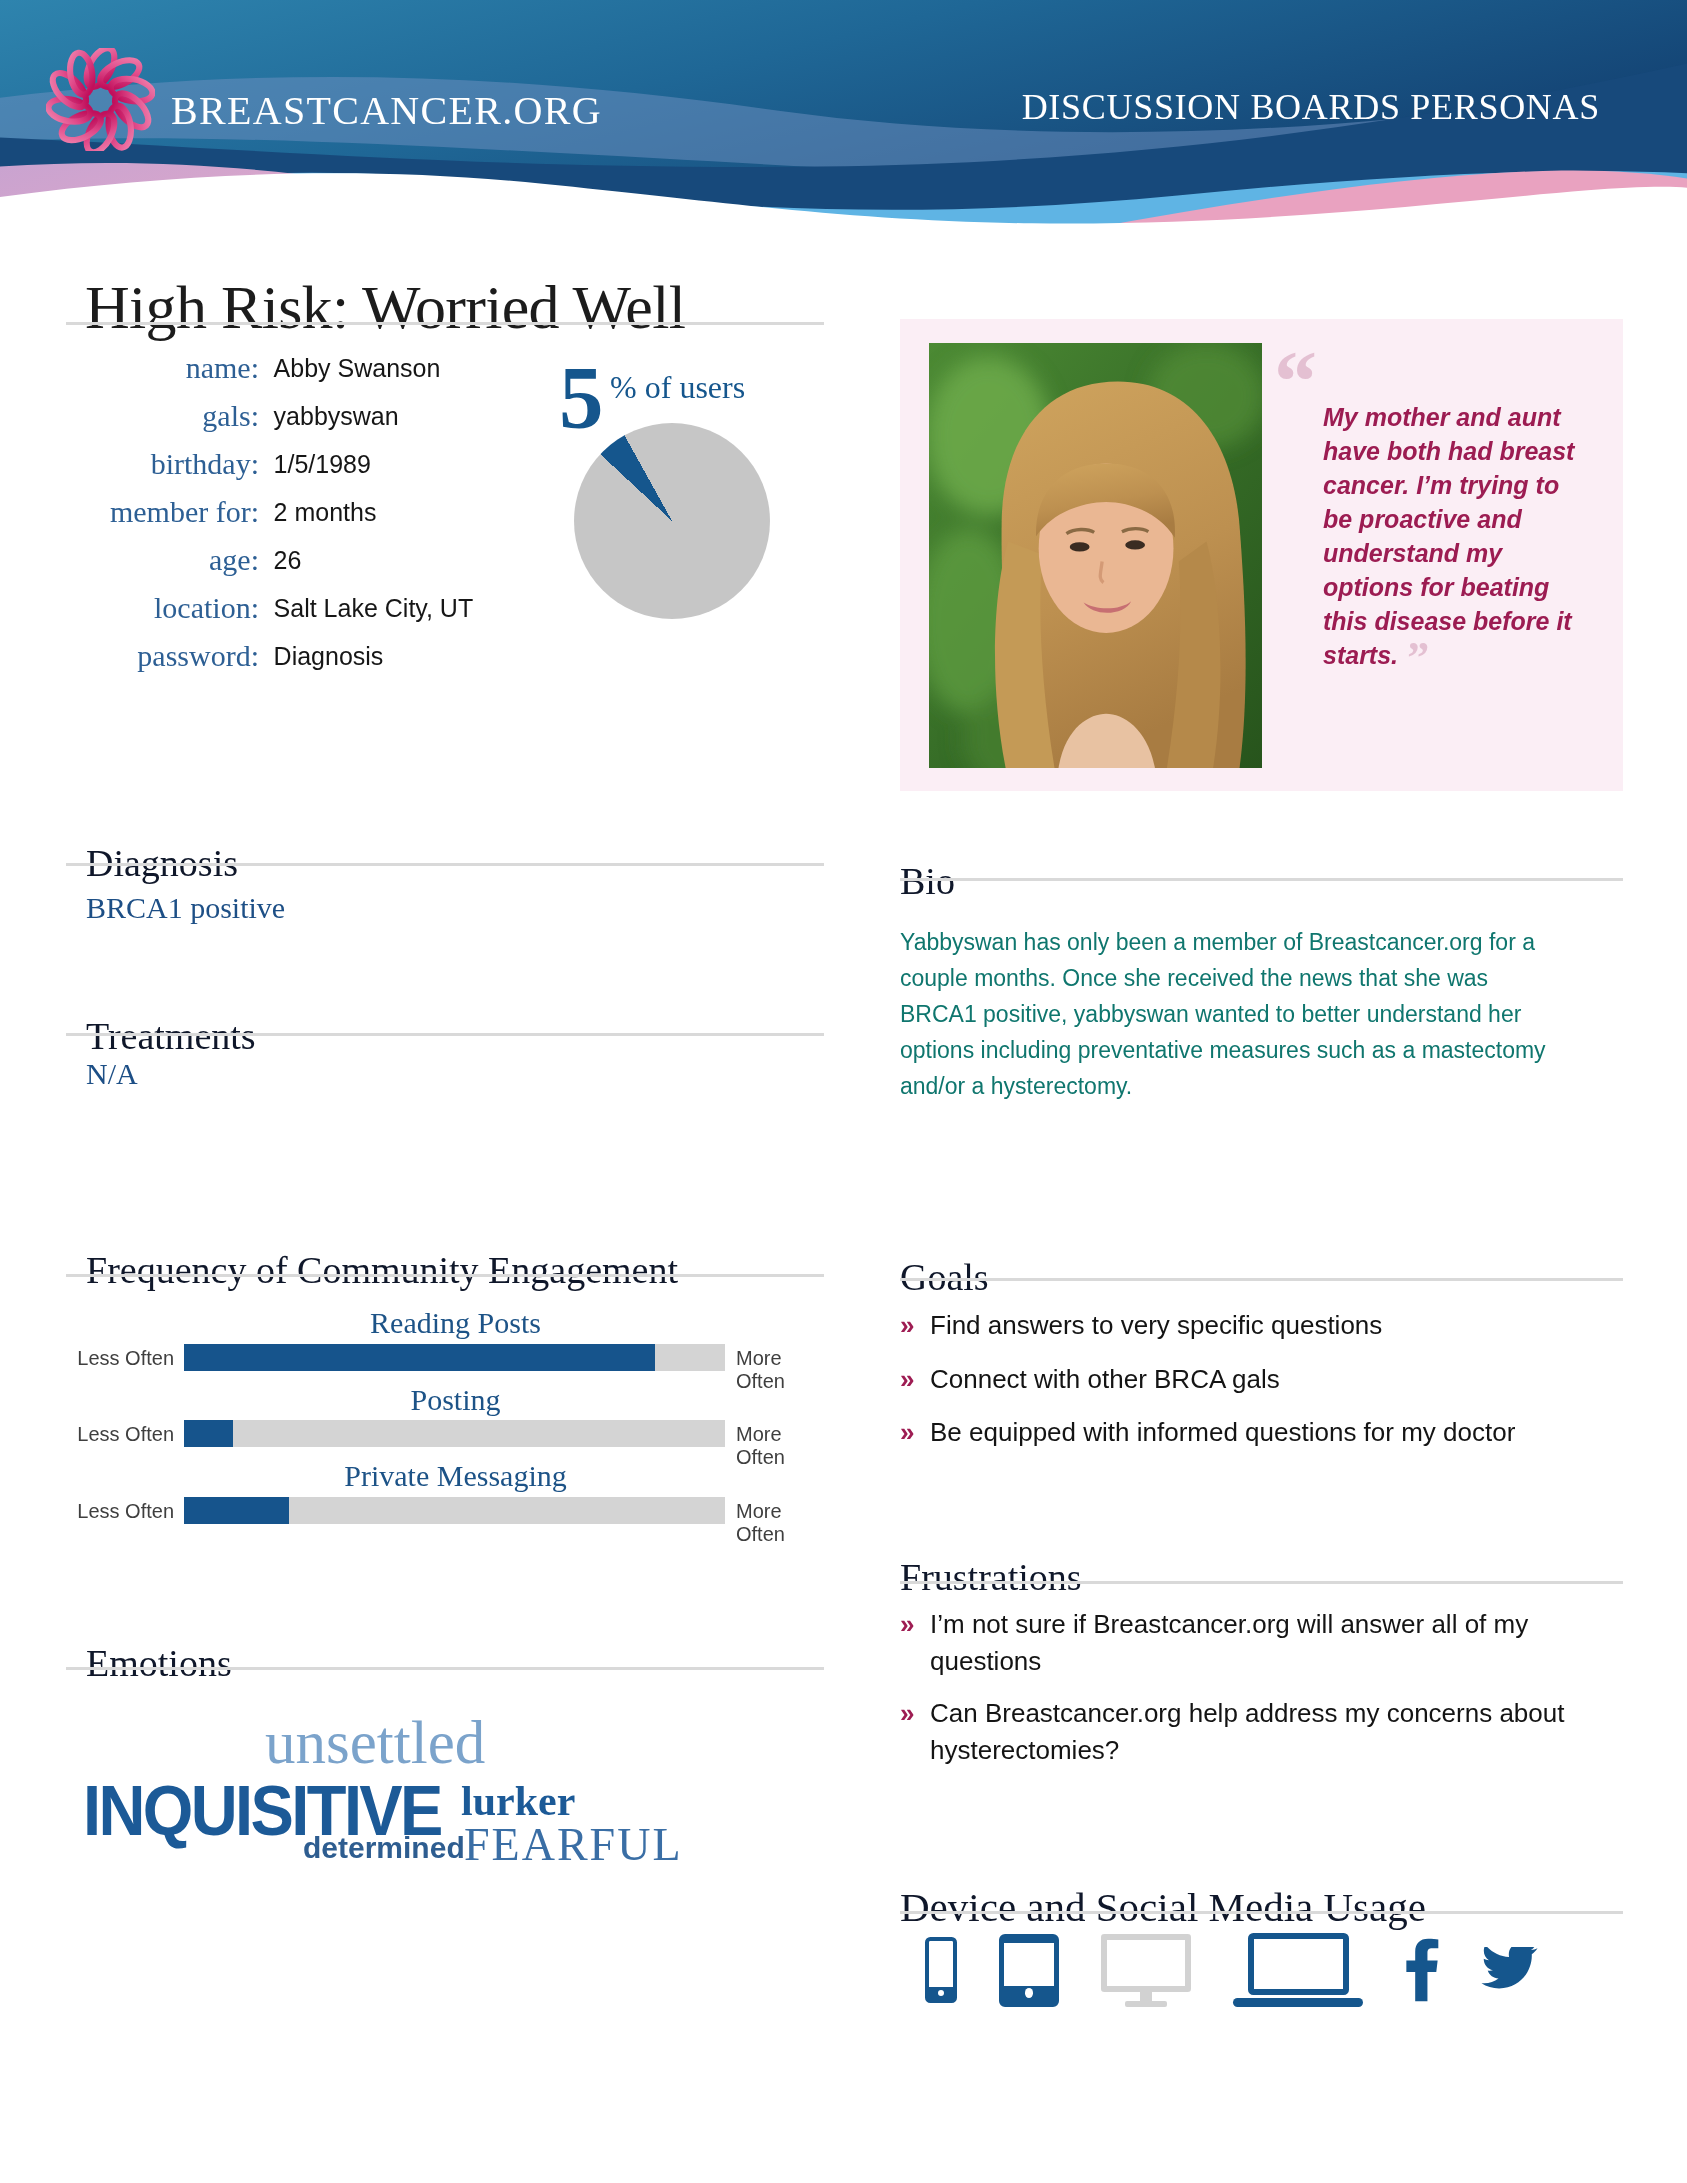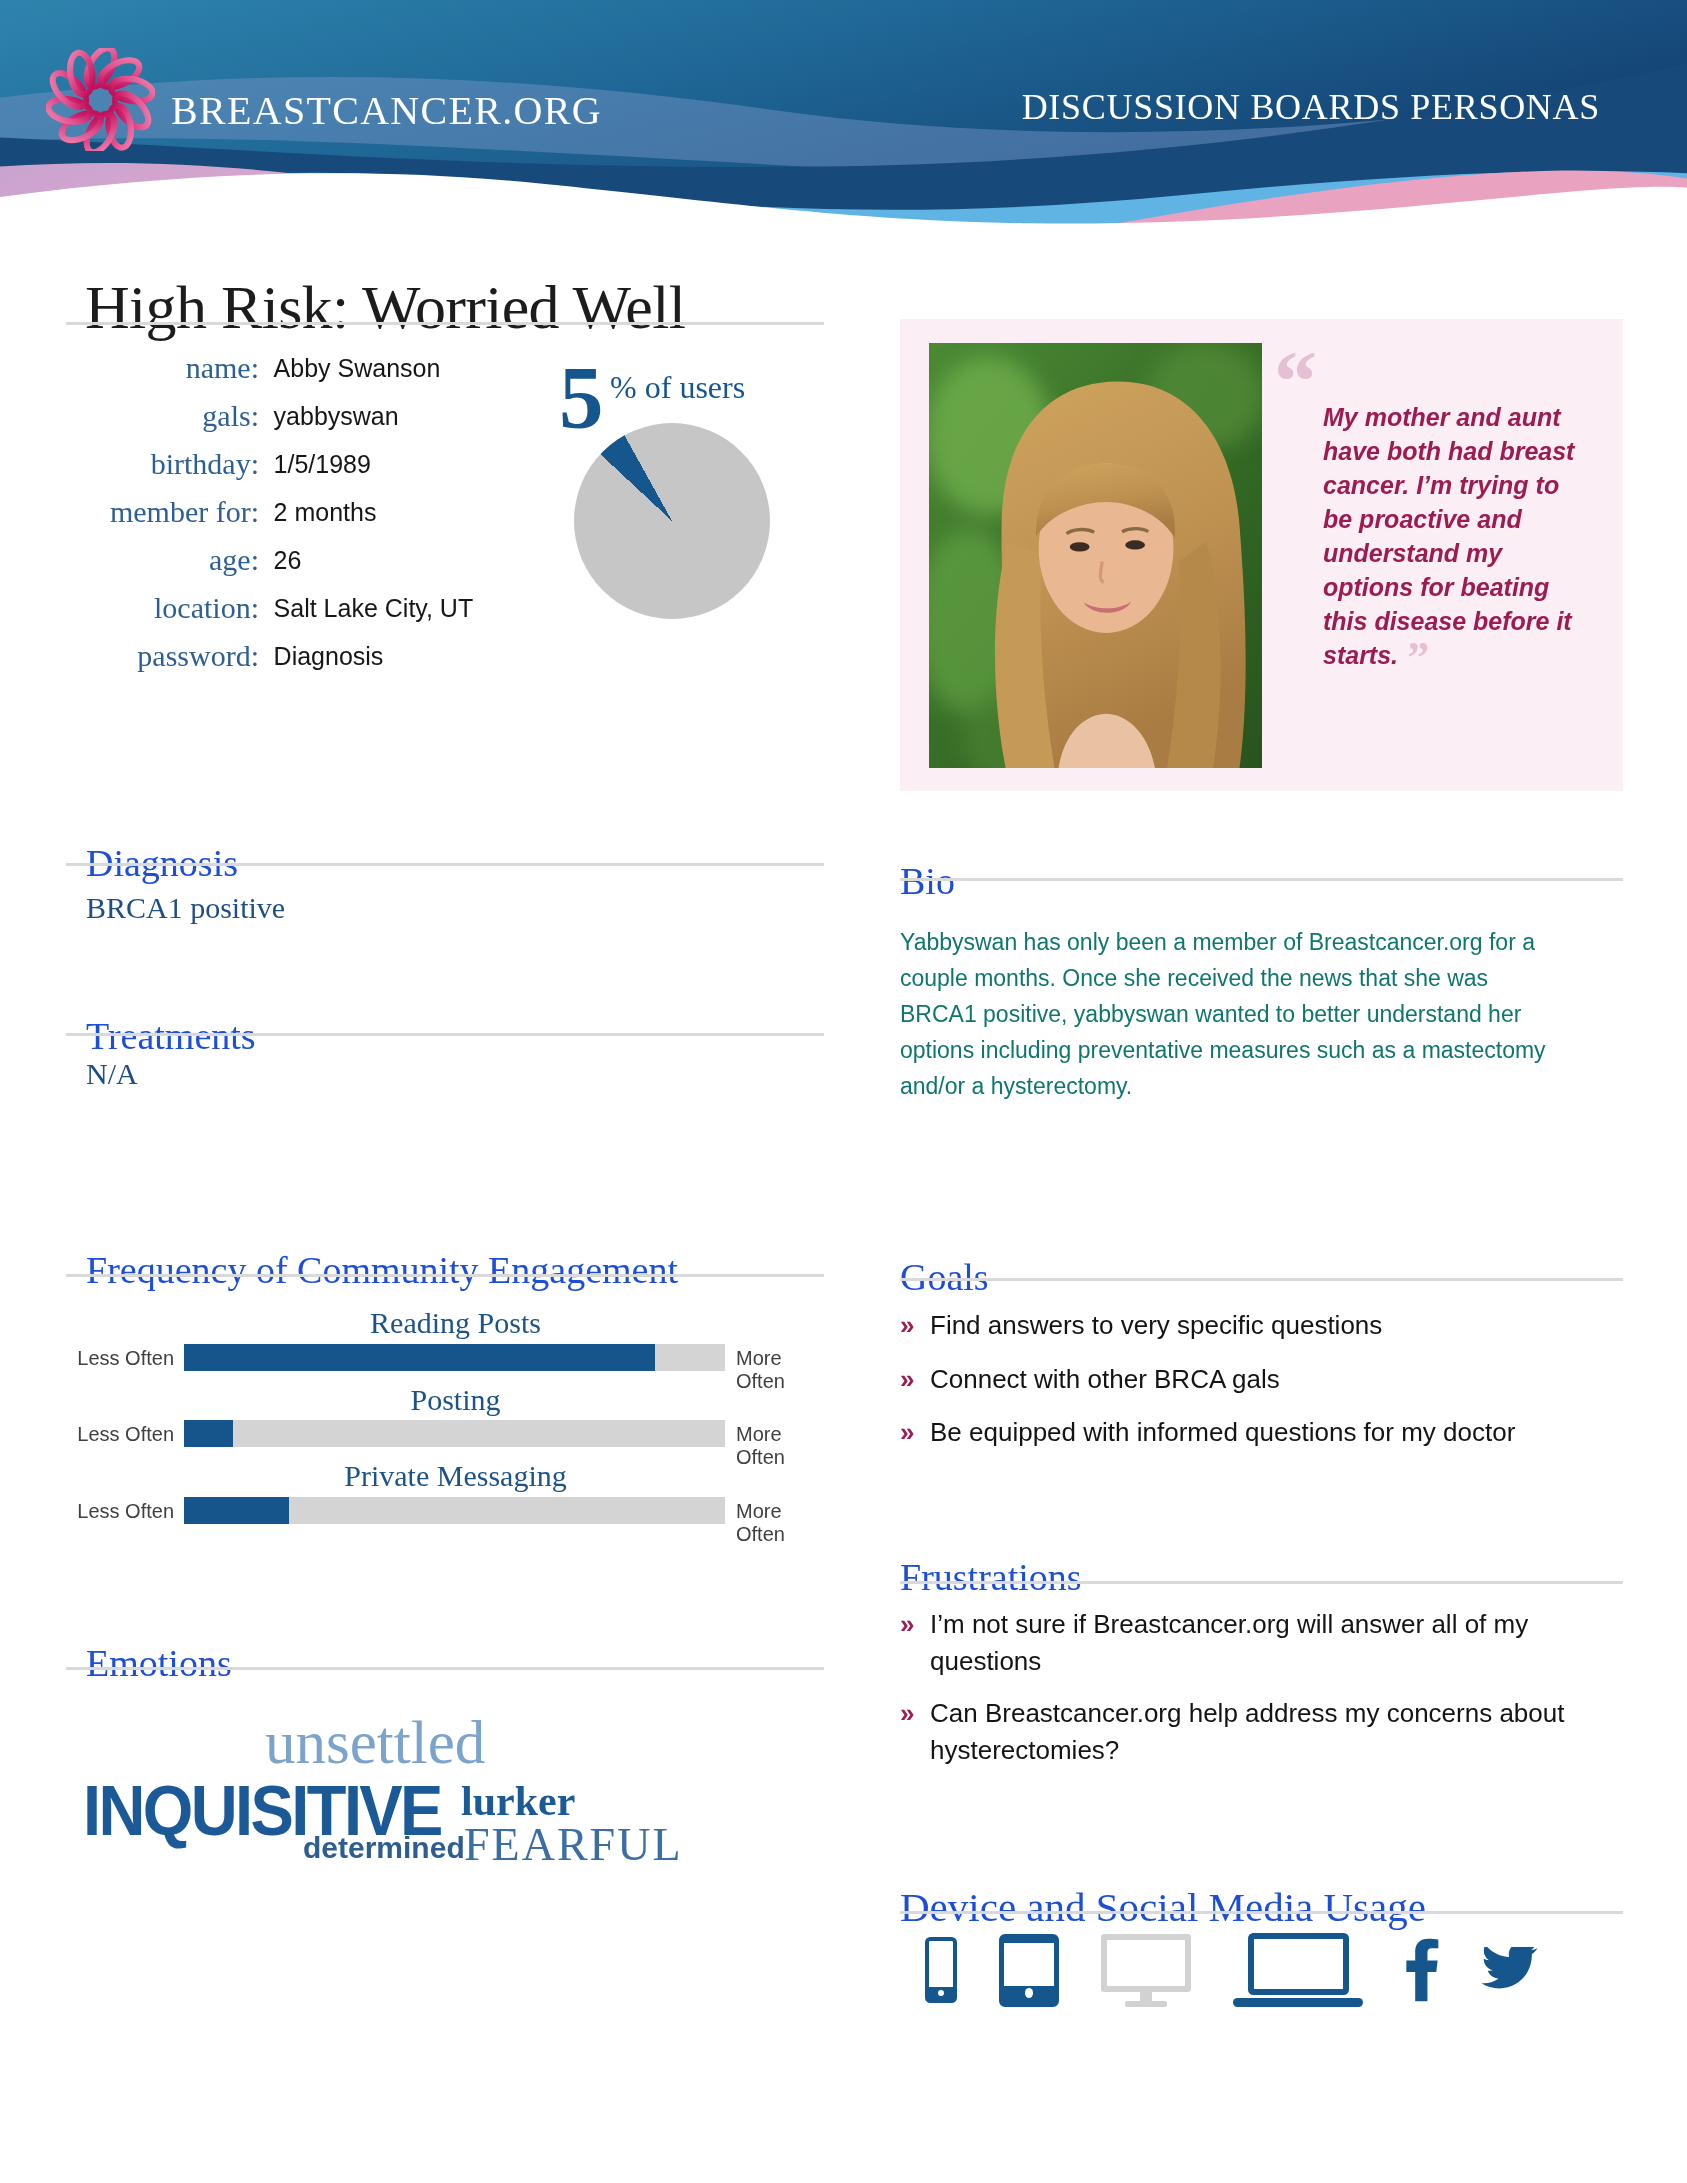--- a/index.html
+++ b/index.html
@@ -31,21 +31,21 @@
   
   .quote-panel{position:absolute;left:900px;top:319px;width:723px;height:472px;background:#fbeef5;}
   .photo{position:absolute;left:29px;top:24px;width:333px;height:425px;}
   .q-open{position:absolute;left:374px;top:20px;font-family:"Liberation Serif",serif;font-weight:700;
          font-size:86px;line-height:1;color:#e4c0d2;}
   .q-text{position:absolute;left:423px;top:56px;width:266px;font-size:25px;line-height:34px;
          font-style:italic;font-weight:700;color:#9c1c52;}
   .q-close{font-family:"Liberation Serif",serif;font-style:normal;font-size:44px;line-height:0;
          color:#e4c0d2;margin-left:9.3px;vertical-align:-8px;}
   
-  .h2{position:absolute;font-family:"Liberation Serif",serif;font-weight:400;font-size:38px;color:#1d4ed8;}
+  .h2{position:absolute;font-family:"Liberation Serif",serif;font-weight:400;font-size:38px;color:#0f172a;}
   .sec-val{position:absolute;font-family:"Liberation Serif",serif;font-size:30px;color:#1d4f86;}
   
   .bar-title{position:absolute;left:185px;width:541px;text-align:center;
          font-family:"Liberation Serif",serif;font-size:30px;color:#1d5387;}
   .bar-row{position:absolute;left:66px;width:767px;height:27px;}
   .bar-row .side{position:absolute;top:3.3px;font-size:20px;color:#3f3f3f;}
   .bar-row .less{left:0;width:108px;text-align:right;}
   .bar-row .more{left:670px;}
   .bar-track{position:absolute;left:118px;top:0;width:541px;height:27px;background:#d4d4d4;}
   .bar-fill{height:100%;background:#16548c;}

